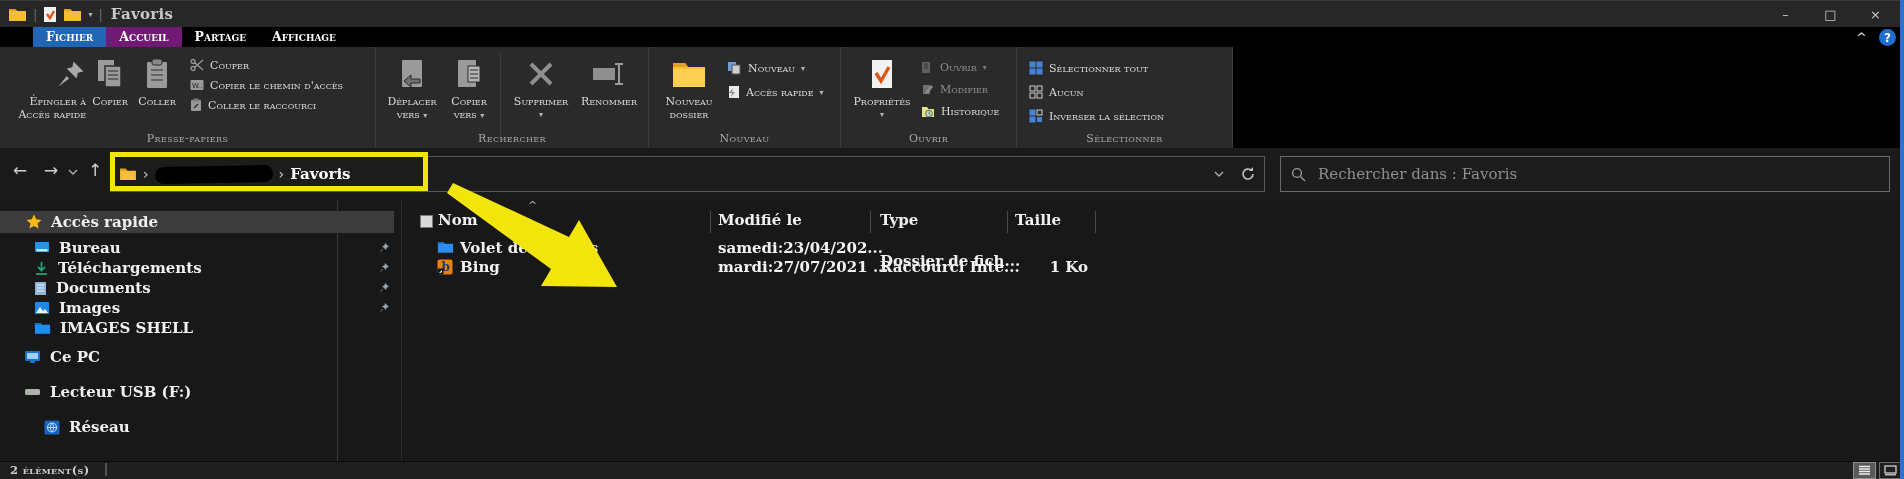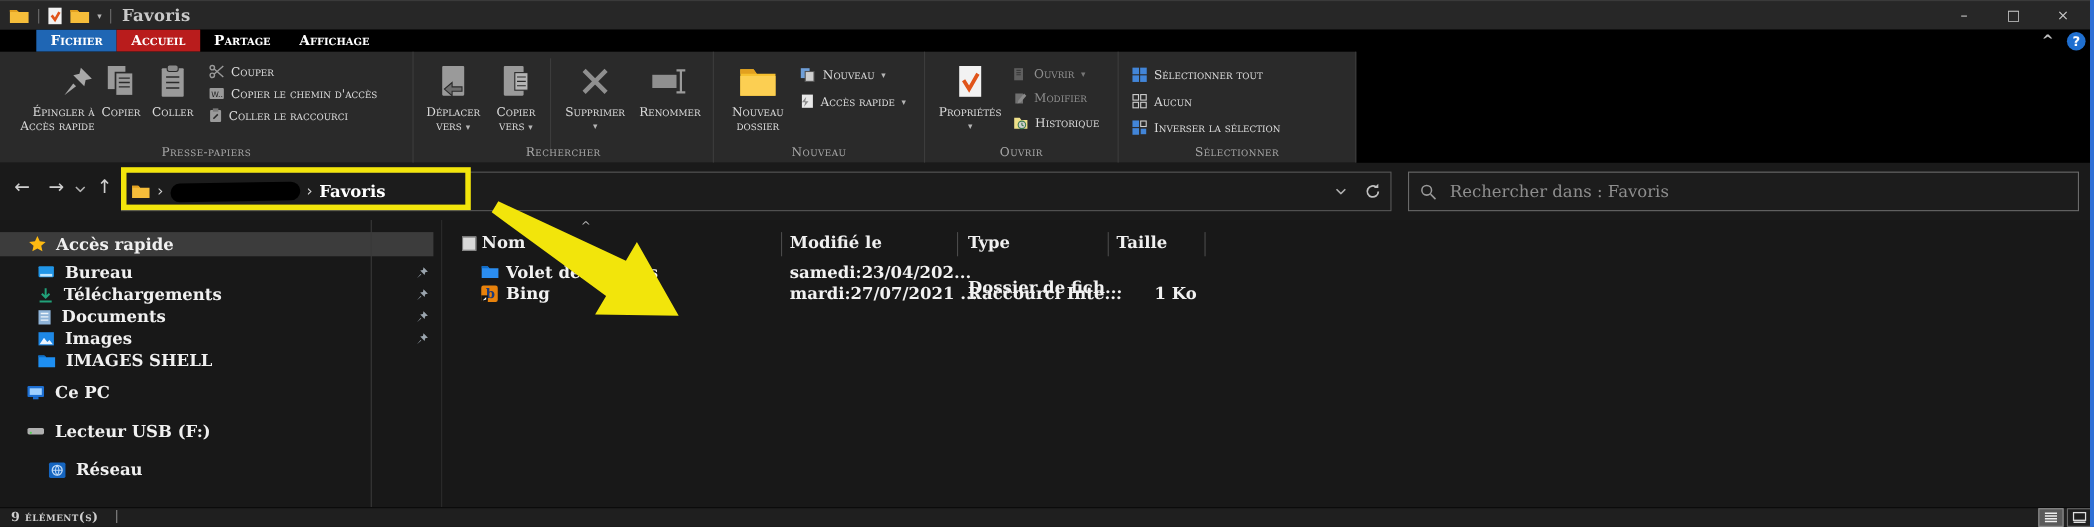--- a/index.html
+++ b/index.html
@@ -14,21 +14,21 @@
   .qat{display:flex;align-items:center;gap:6px;padding-left:8px;}
   .tb-sep{color:#6a6a6a;font-size:13px;}
   .tb-title{margin-left:8px;font-size:15px;font-weight:bold;color:#c9c9c9;letter-spacing:.3px;}
   .wincontrols{position:absolute;right:6px;top:0;height:27px;display:flex;}
   .winbtn{width:45px;height:27px;display:flex;align-items:center;justify-content:center;color:#c8c8c8;font-size:13px;}
 
   
   .tabrow{position:absolute;left:0;top:27px;width:1904px;height:20px;background:#000;display:flex;margin-left:33px;}
   .tab{height:20px;line-height:20px;padding:0 13px;font-size:12.5px;font-weight:bold;color:#fff;}
   .tab-file{background:#1f66b4;}
-  .tab-active{background:#b91c1c;}
+  .tab-active{background:#701a75;}
   .ribbon-right{position:absolute;right:8px;top:29px;display:flex;align-items:center;gap:12px;z-index:5;}
   .collapse-chevron{color:#c0c0c0;font-weight:bold;font-size:13px;}
   .help-btn{width:17px;height:17px;border-radius:50%;background:#1f6fd0;color:#fff;font-size:12px;font-weight:bold;display:flex;align-items:center;justify-content:center;}
 
   
   .ribbon{position:absolute;left:0;top:47px;width:1233px;height:101px;background:#2a2a2a;display:flex;}
   .rgroup{position:relative;height:101px;border-right:1px solid #3c3c3c;box-sizing:border-box;display:flex;align-items:flex-start;padding-top:6px;}
   .glabel{position:absolute;bottom:3px;left:0;right:0;text-align:center;font-size:11px;color:#a8a8a8;letter-spacing:.4px;}
   .bigbtn{display:flex;flex-direction:column;align-items:center;font-size:11px;line-height:13px;color:#dcdcdc;text-align:center;}
   .bigbtn .ric{height:42px;display:flex;align-items:center;justify-content:center;}
@@ -482,21 +482,21 @@
           <path d="M2 14l3-3v2.2L2.8 14z" fill="#fff"></path>
         </svg>
       <span class="cell" style="left:460px;top:58px;">Bing</span>
       <span class="cell" style="left:718px;top:58px;">mardi:27/07/2021 ...</span>
       <span class="cell" style="left:880px;top:58px;">Raccourci Inte...</span>
       <span class="cell" style="left:1000px;top:58px;width:88px;text-align:right;">1 Ko</span>
     </div>
   </div>
 
   <div class="statusbar">
-    <span class="status-count sc">9 élément(s)</span>
+    <span class="status-count sc">2 élément(s)</span>
     <span class="status-pipe">|</span>
     <div class="viewbtn sel" style="left:1853px;">
       <svg width="13" height="11" viewBox="0 0 13 11">
           <path d="M1 1.5h11M1 4h11M1 6.5h11M1 9h11" stroke="#f0f0f0" stroke-width="1.4"></path>
         </svg>
     </div>
     <div class="viewbtn unsel" style="left:1879px;">
       <svg width="13" height="11" viewBox="0 0 13 11">
           <rect x="1" y="1" width="11" height="7" fill="none" stroke="#e0e0e0" stroke-width="1.2"></rect>
           <path d="M1 9.8h11" stroke="#e0e0e0" stroke-width="1.2"></path>

